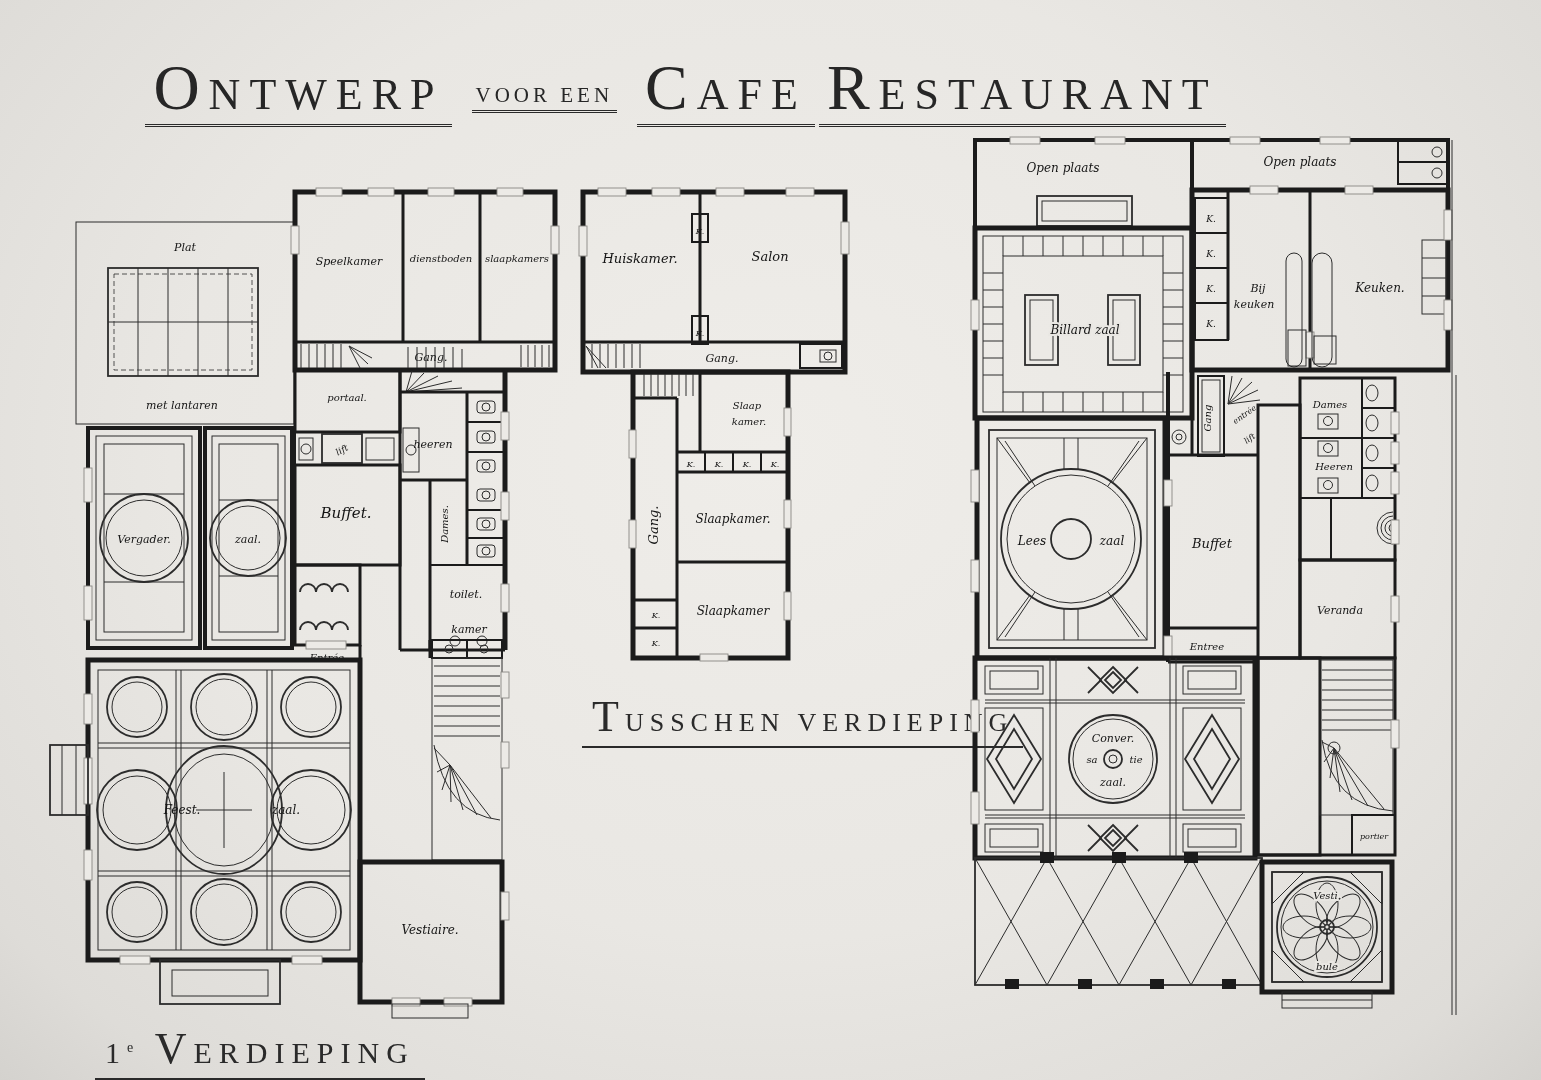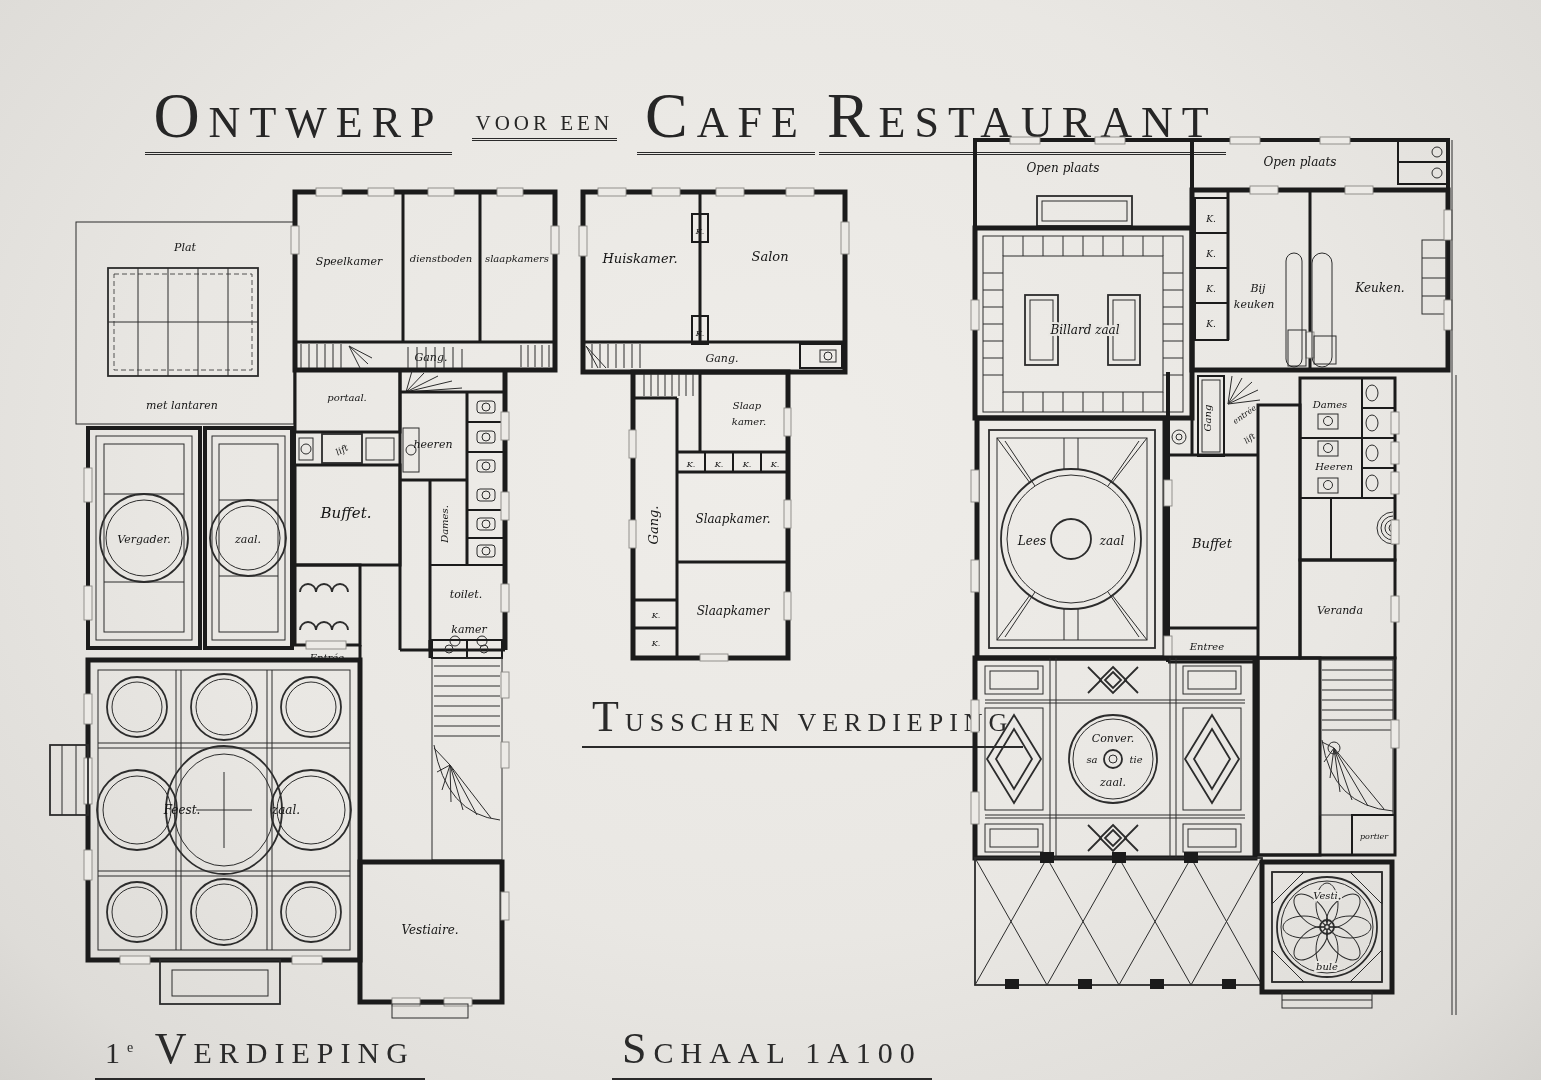--- a/index.html
+++ b/index.html
@@ -1,20 +1,20 @@
 <!DOCTYPE html>
 <html><head>
 <meta charset="utf-8">
 <style>
   html,body{margin:0;padding:0;background:#cfcdc9;}
   .page{position:relative;width:1541px;height:1080px;overflow:hidden;
     background:radial-gradient(ellipse at 50% 42%, #efede9 0%, #e9e7e3 55%, #dedcd8 88%, #d4d2ce 100%);
     font-family:"Liberation Serif", serif; color:#1d1d1d;}
   
-  .title-row{position:absolute;left:0;right:170px;top:54px;text-align:center;white-space:nowrap;margin-top:28px;}
+  .title-row{position:absolute;left:0;right:170px;top:54px;text-align:center;white-space:nowrap;}
   .tw{display:inline-block;font-size:44px;letter-spacing:9px;line-height:1.05;color:#262626;
       border-bottom:3px double #2a2a2a;padding:0 8px 3px;}
   .tw::first-letter{font-size:64px;}
   .tmid{display:inline-block;font-size:21px;letter-spacing:4px;color:#262626;
       border-bottom:3px double #2a2a2a;margin:0 16px;padding:0 4px 2px;position:relative;top:-7px;}
   .caption{position:absolute;font-size:30px;letter-spacing:7px;color:#2a2a2a;white-space:nowrap;
       border-bottom:2.5px solid #2a2a2a;padding:0 10px 6px;line-height:1.05;}
   .caption .cw{display:inline-block;}
   .caption .cw::first-letter{font-size:44px;}
   .caption sup{font-size:14px;}
@@ -489,17 +489,14 @@
       <path class="ln" d="M1282 1000H1372"></path>
     </g>
 
     <path class="ln" d="M1452 140V1015M1456 375V1015"></path>
   </svg>
 
   <div class="caption" style="left:95px;top:1026px">
     <span>1</span><sup>e</sup>
     <span class="cw">VERDIEPING</span>
   </div>
-  <div class="caption" style="left:612px;top:1026px">
-    <span class="cw">SCHAAL 1A100</span>
-  </div>
 
 </div>
 
 </body></html>

